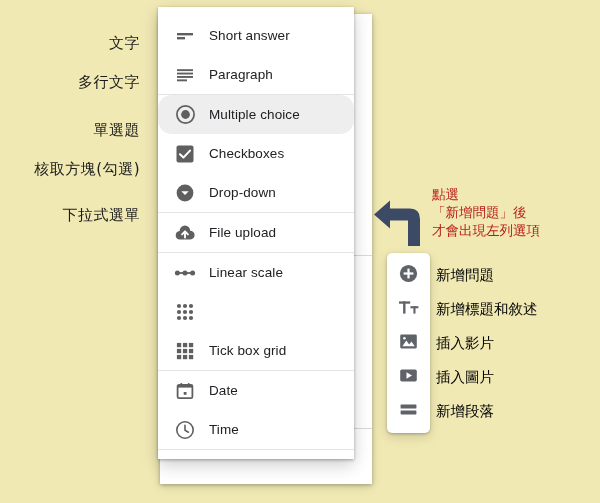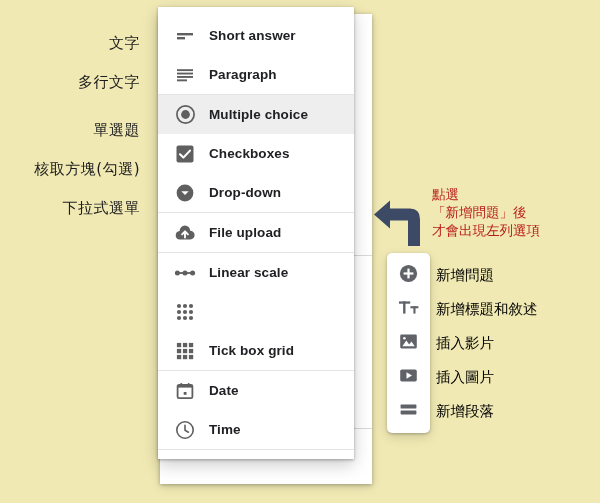--- a/index.html
+++ b/index.html
@@ -39,28 +39,28 @@
     background:#ffffff;
     box-shadow:0 1px 3px rgba(0,0,0,.30), 0 6px 16px rgba(0,0,0,.20);
   }
   .menu-group{border-bottom:1px solid #e4e4e4;}
   .menu-group:last-child{border-bottom:none;}
   .menu-item{
     display:flex;align-items:center;
     height:39px;padding:0 14px;
     box-sizing:border-box;
   }
-  .menu-item.selected{background:#eeeeee;}
+  .menu-item.selected{background:#eeeeee;border-radius:14px;}
   .menu-item .ico{
     width:26px;min-width:26px;height:26px;
     display:flex;align-items:center;justify-content:center;
     margin-right:11px;color:#5f5f5f;
   }
   .menu-item .lbl{
-    font-size:13.5px;color:#202124;font-weight:700;
+    font-size:13.5px;color:#202124;font-weight:400;
     letter-spacing:.1px;
     font-family:"Liberation Sans","DejaVu Sans",sans-serif;
   }
   .menu-pad-top{height:9px;}
   .menu-pad-bot{height:9px;}
 
   
   .fab-bar{
     position:absolute;left:387px;top:253px;width:43px;height:180px;
     background:#ffffff;border-radius:5px;
@@ -94,21 +94,21 @@
   }
 </style>
 </head>
 <body>
 
 <div class="left-annos">
   <div class="left-anno" style="top:34px">文字</div>
   <div class="left-anno" style="top:73px">多行文字</div>
   <div class="left-anno" style="top:121px">單選題</div>
   <div class="left-anno" style="top:160px">核取方塊(勾選)</div>
-  <div class="left-anno" style="top:199px">下拉式選單</div>
+  <div class="left-anno" style="top:206px">下拉式選單</div>
 </div>
 
 <div class="sheet-back">
   <div class="rule" style="top:241px"></div>
   <div class="rule" style="top:414px"></div>
 </div>
 
 <div class="menu-card">
   <div class="menu-pad-top"></div>
 

